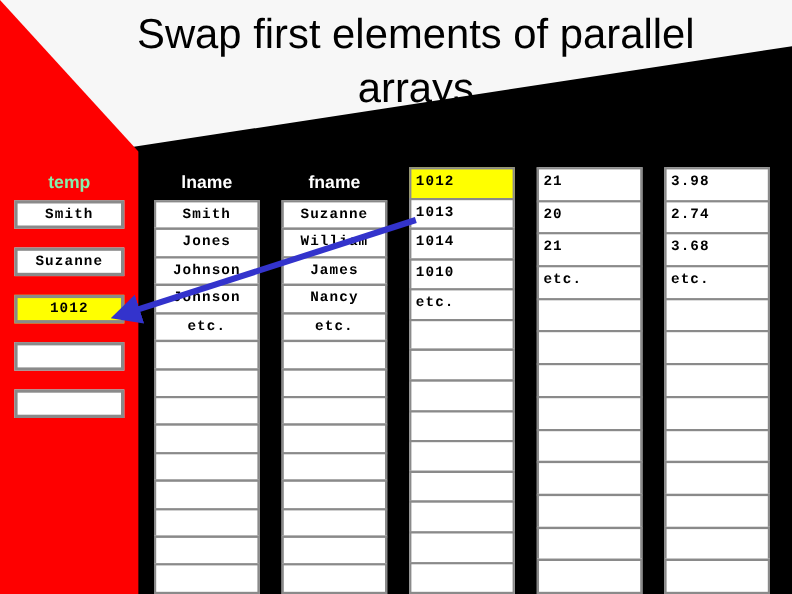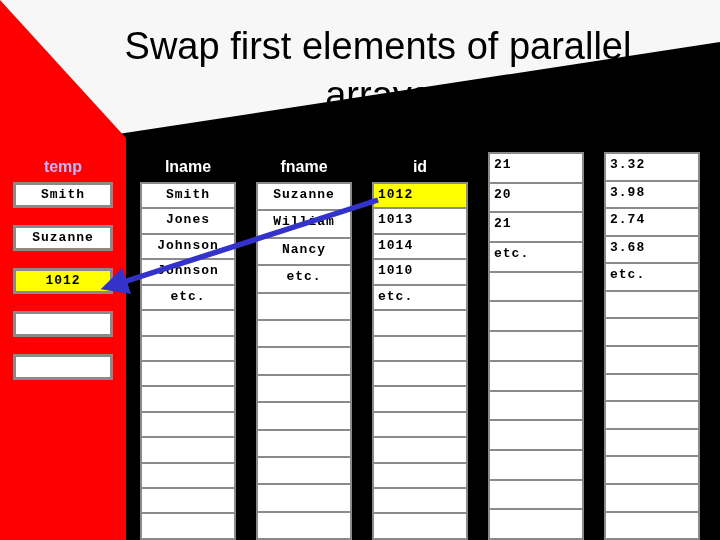--- a/index.html
+++ b/index.html
@@ -38,32 +38,31 @@
     left: 58px;
     top: 8px;
     width: 640px;
     color: #000000;
     font-size: 38px;
     line-height: 1.28;
     font-weight: normal;
     letter-spacing: 0px;
     text-align: center;
     white-space: pre-line;
-    margin-top: 14px;
   }
 
   
   #temp-col {
     position: absolute;
     left: 13px;
     top: 152px;
     width: 100px;
   }
   #temp-label {
-    color: #c4b5fd;
+    color: #86efac;
     font-size: 16px;
     font-weight: bold;
     text-align: center;
     height: 30px;
     line-height: 30px;
   }
   .temp-box {
     box-sizing: border-box;
     width: 100px;
     height: 26px;
@@ -168,35 +167,35 @@
           <div class="cell center"></div>
           <div class="cell center"></div>
           <div class="cell center"></div>
         </div>
       </div>
       <div class="col">
         <div class="col-head">fname</div>
         <div class="cells">
           <div class="cell center">Suzanne</div>
           <div class="cell center">William</div>
+          <div class="cell center">James</div>
           <div class="cell center">Nancy</div>
           <div class="cell center">etc.</div>
           <div class="cell center"></div>
           <div class="cell center"></div>
           <div class="cell center"></div>
           <div class="cell center"></div>
           <div class="cell center"></div>
           <div class="cell center"></div>
           <div class="cell center"></div>
           <div class="cell center"></div>
           <div class="cell center"></div>
         </div>
       </div>
       <div class="col">
-        <div class="col-head">id</div>
         <div class="cells">
           <div class="cell left highlight">1012</div>
           <div class="cell left">1013</div>
           <div class="cell left">1014</div>
           <div class="cell left">1010</div>
           <div class="cell left">etc.</div>
           <div class="cell left"></div>
           <div class="cell left"></div>
           <div class="cell left"></div>
           <div class="cell left"></div>
@@ -219,21 +218,20 @@
           <div class="cell left"></div>
           <div class="cell left"></div>
           <div class="cell left"></div>
           <div class="cell left"></div>
           <div class="cell left"></div>
           <div class="cell left"></div>
         </div>
       </div>
       <div class="col">
         <div class="cells">
-          <div class="cell left">3.32</div>
           <div class="cell left">3.98</div>
           <div class="cell left">2.74</div>
           <div class="cell left">3.68</div>
           <div class="cell left">etc.</div>
           <div class="cell left"></div>
           <div class="cell left"></div>
           <div class="cell left"></div>
           <div class="cell left"></div>
           <div class="cell left"></div>
           <div class="cell left"></div>

